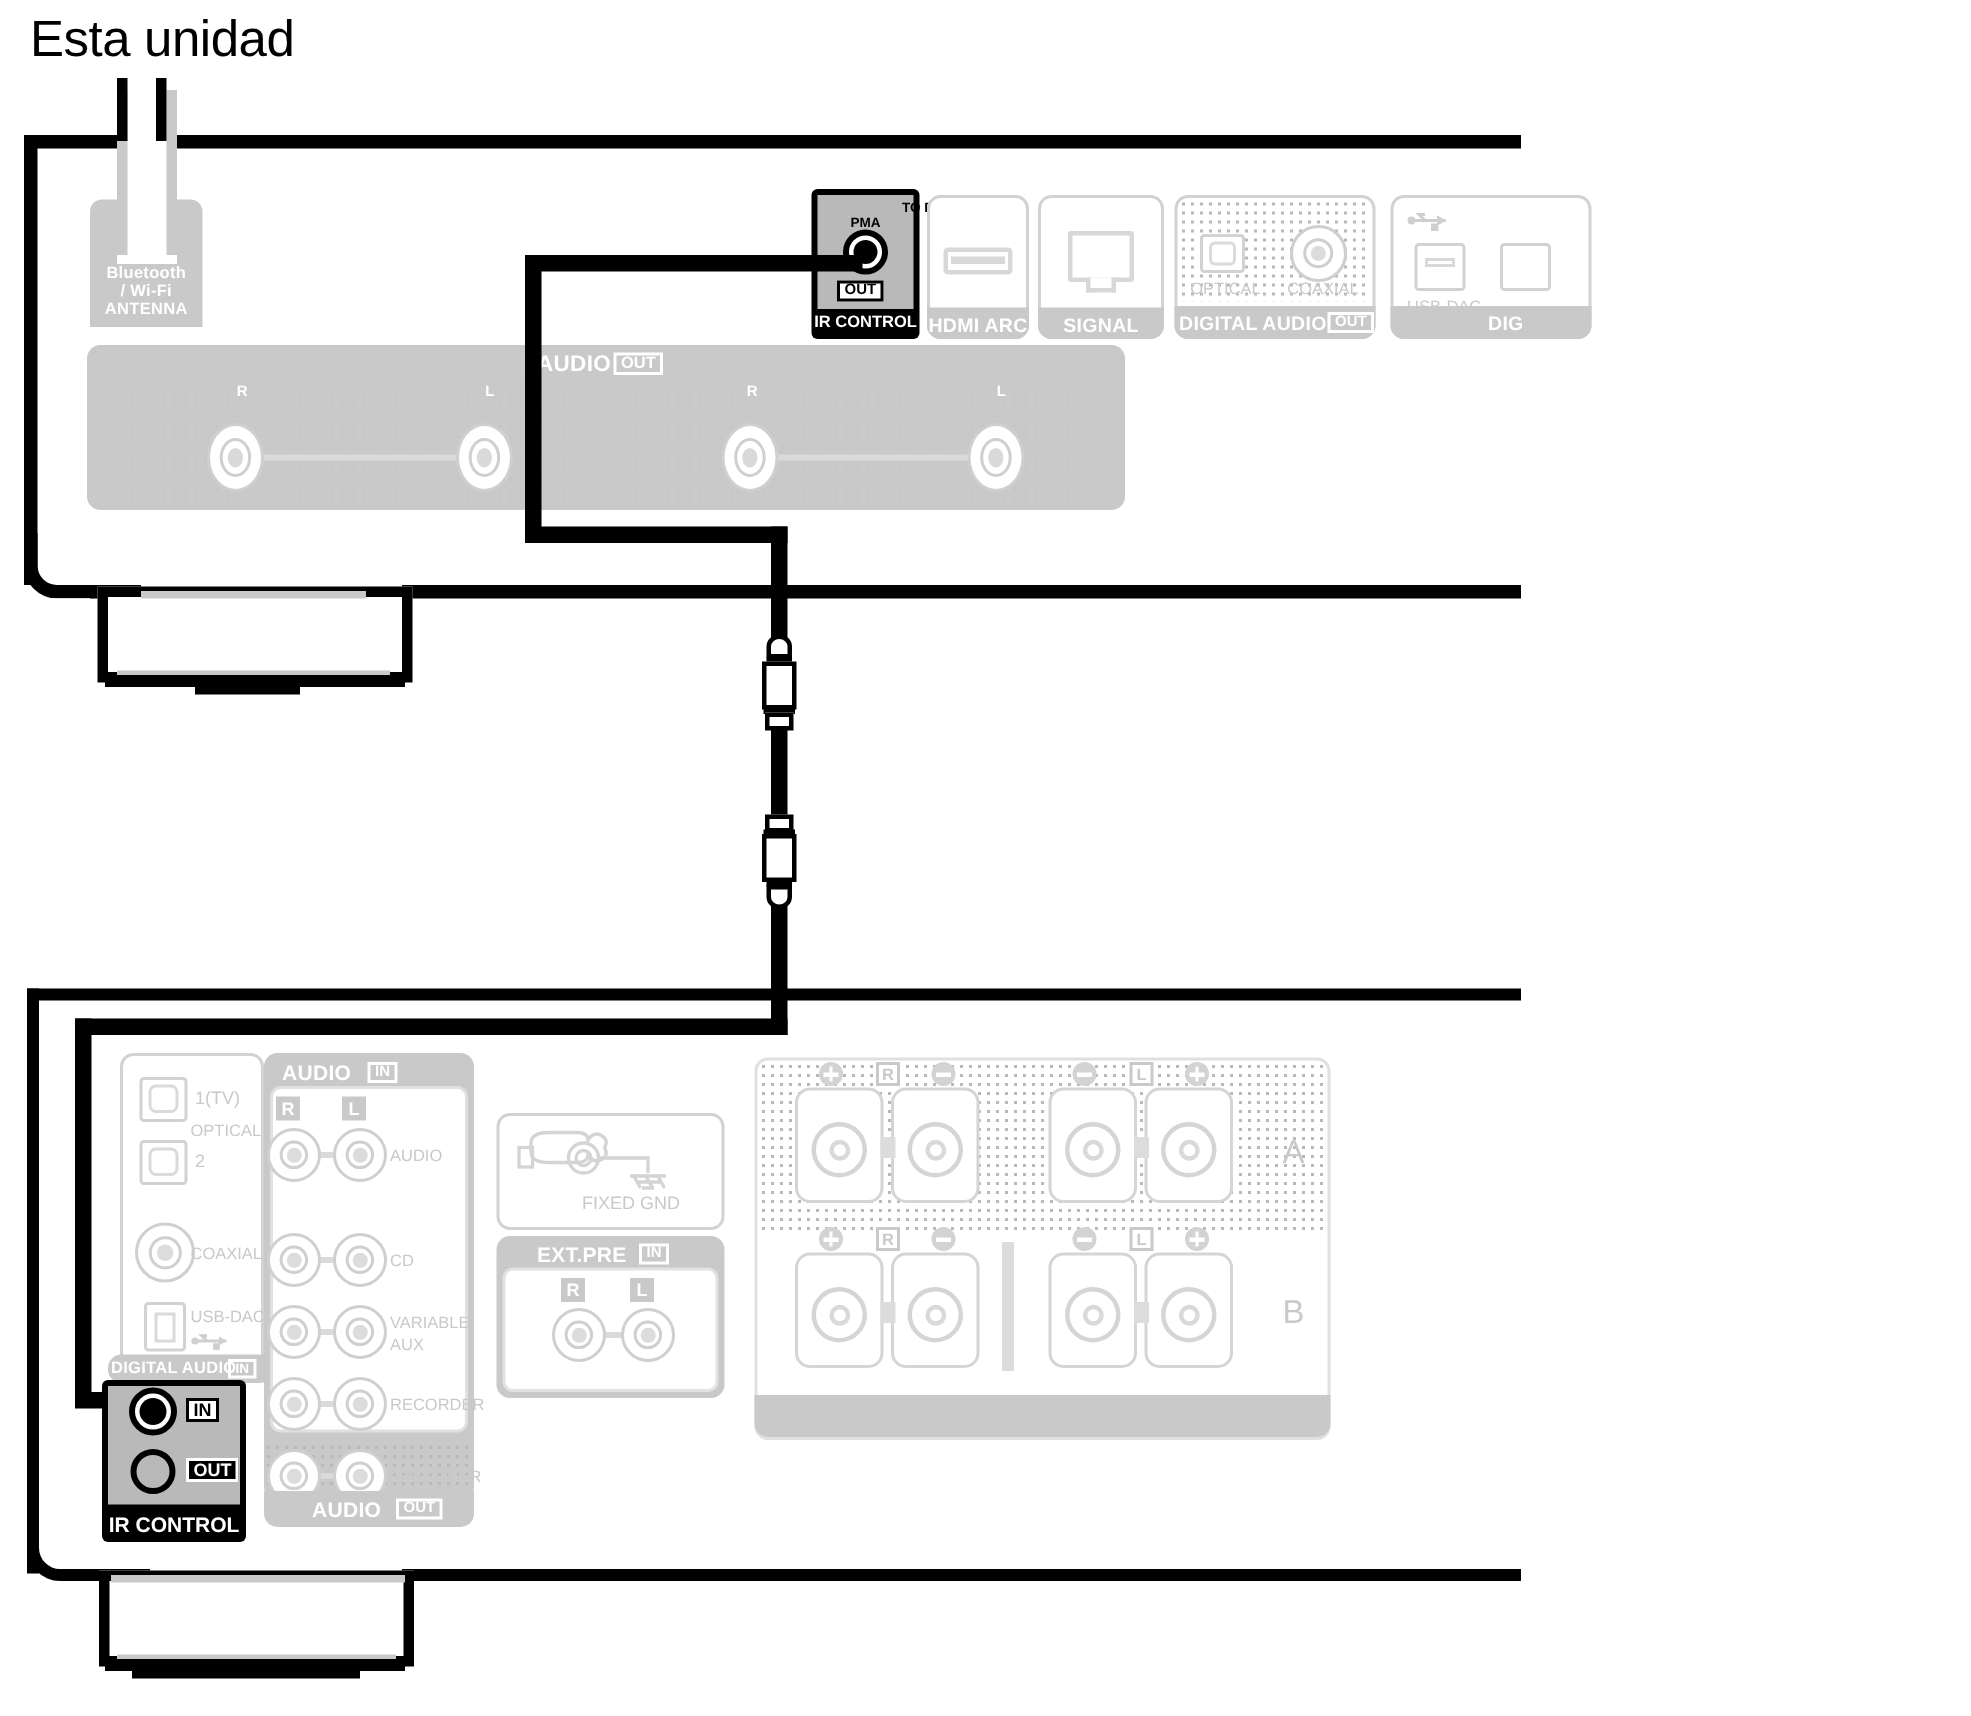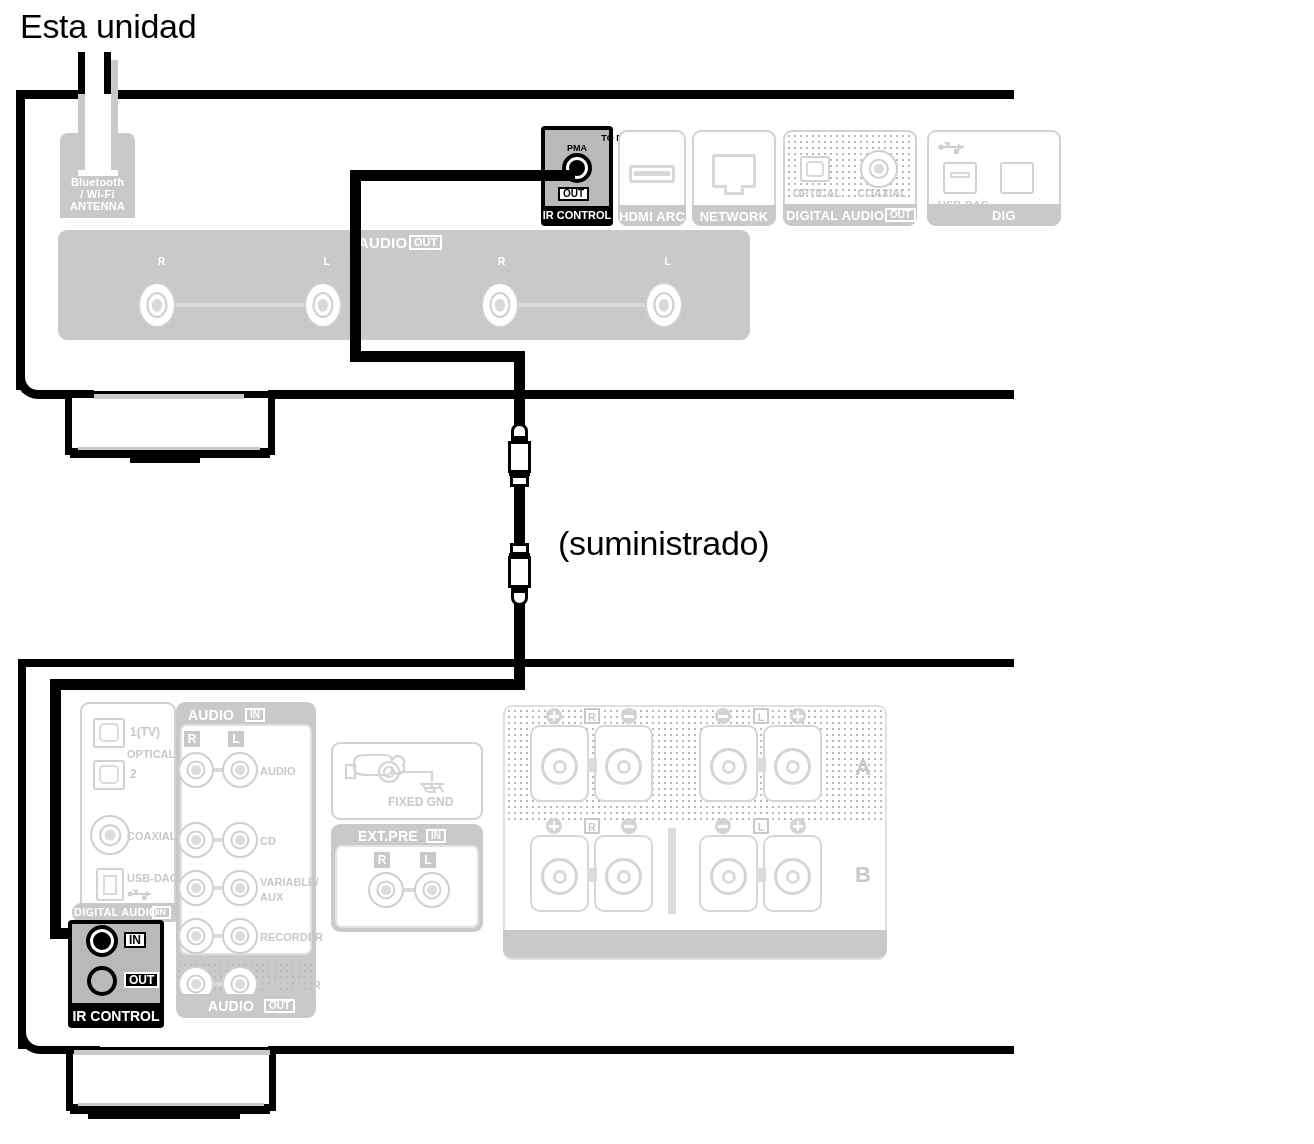--- a/index.html
+++ b/index.html
@@ -9,21 +9,21 @@
 
   
   .caption{font-size:34px;color:#000;letter-spacing:-.3px;line-height:1.18;white-space:pre;}
 
   
   .rail{background:#000;}
   .wire{background:#000;}
   .card{background:#fff;border:2px solid #d2d2d2;border-radius:9px;box-sizing:border-box;}
   .cardg{background:#c9c9c9;border-radius:9px;box-sizing:border-box;}
   .lbl{color:#fff;font-weight:bold;letter-spacing:.2px;}
-  .lblg{color:#c9c9c9;font-weight:bold;}
+  .lblg{color:#c9c9c9;font-weight:normal;}
   .tagw{display:inline-block;border:2px solid #fff;color:#fff;font-weight:bold;padding:0 3px;line-height:1;}
 
   
   .perf{background-image:radial-gradient(#b9b9b9 1px, transparent 1.2px);
         background-size:6px 6px;background-position:0 0;}
   .perf2{background-image:radial-gradient(#c5c5c5 1.1px, transparent 1.3px);
         background-size:7px 7px;}
 
   
   .rca{position:absolute;border-radius:50%;background:#fff;border:2px solid #cfcfcf;box-sizing:border-box;}
@@ -131,21 +131,21 @@
   <div class="abs card" style="left:618px;top:130px;width:68px;height:96px;"></div>
   <div class="hdmi" style="left:629px;top:165px;width:46px;height:18px;"></div>
   <div class="abs" style="left:634px;top:171px;width:36px;height:5px;background:#d8d8d8;"></div>
   <div class="abs cardg" style="left:618px;top:205px;width:68px;height:21px;border-radius:0 0 9px 9px;"></div>
   <div class="abs lbl" style="left:618px;top:209px;width:68px;text-align:center;font-size:13px;">HDMI ARC</div>
 
   <div class="abs card" style="left:692px;top:130px;width:84px;height:96px;"></div>
   <div class="lan" style="left:712px;top:154px;width:44px;height:34px;"></div>
   <div class="lantab" style="left:724px;top:185px;width:20px;height:10px;"></div>
   <div class="abs cardg" style="left:692px;top:205px;width:84px;height:21px;border-radius:0 0 9px 9px;"></div>
-  <div class="abs lbl" style="left:692px;top:209px;width:84px;text-align:center;font-size:13px;">NETWORK</div>
+  <div class="abs lbl" style="left:692px;top:209px;width:84px;text-align:center;font-size:13px;">SIGNAL</div>
 
   <div class="abs card" style="left:783px;top:130px;width:134px;height:96px;"></div>
   <div class="abs perf" style="left:786px;top:133px;width:128px;height:68px;"></div>
   <div class="opt" style="left:800px;top:156px;width:30px;height:26px;"></div>
   <div class="abs" style="left:806px;top:161px;width:18px;height:16px;background:#fff;border:2px solid #dadada;border-radius:4px;box-sizing:border-box;"></div>
   <div class="rca" style="left:860px;top:150px;width:38px;height:38px;"></div>
   <div class="abs lblg" style="left:786px;top:187px;width:62px;text-align:center;font-size:11px;">OPTICAL</div>
   <div class="abs lblg" style="left:850px;top:187px;width:64px;text-align:center;font-size:11px;">COAXIAL</div>
   <div class="abs cardg" style="left:783px;top:204px;width:134px;height:22px;border-radius:0 0 9px 9px;"></div>
   <div class="abs lbl" style="left:786px;top:208px;font-size:13px;">DIGITAL AUDIO</div>
@@ -204,21 +204,20 @@
   <div class="plugblk abs" style="left:509px;top:553px;width:21px;height:4px;"></div>
   <div class="plugwh abs" style="left:508px;top:556px;width:23px;height:32px;"></div>
   <div class="plugblk abs" style="left:511px;top:587px;width:17px;height:4px;"></div>
   <div class="plugtip abs" style="left:511px;top:590px;width:17px;height:16px;transform:rotate(180deg);"></div>
 
   <div class="wire abs" style="left:514px;top:604px;width:11px;height:86px;"></div>
   <div class="wire abs" style="left:50px;top:679px;width:475px;height:11px;"></div>
   <div class="wire abs" style="left:50px;top:679px;width:11px;height:255px;"></div>
   <div class="wire abs" style="left:50px;top:928px;width:50px;height:11px;"></div>
 
-  <div class="abs caption" style="left:558px;top:523px;">(suministrado)</div>
 
 
   <div class="abs rail" style="left:18px;top:659px;width:996px;height:8px;"></div>
   <div class="abs rail" style="left:18px;top:659px;width:8px;height:390px;"></div>
   <div class="abs" style="left:18px;top:1010px;width:52px;height:44px;border-left:8px solid #000;border-bottom:8px solid #000;border-bottom-left-radius:22px;box-sizing:border-box;"></div>
   <div class="abs rail" style="left:62px;top:1046px;width:38px;height:8px;"></div>
   <div class="abs rail" style="left:268px;top:1046px;width:746px;height:8px;"></div>
 
   <div class="abs acbox" style="left:66px;top:1047px;width:210px;height:64px;"></div>
   <div class="abs acbar" style="left:74px;top:1050px;width:196px;height:5px;"></div>

